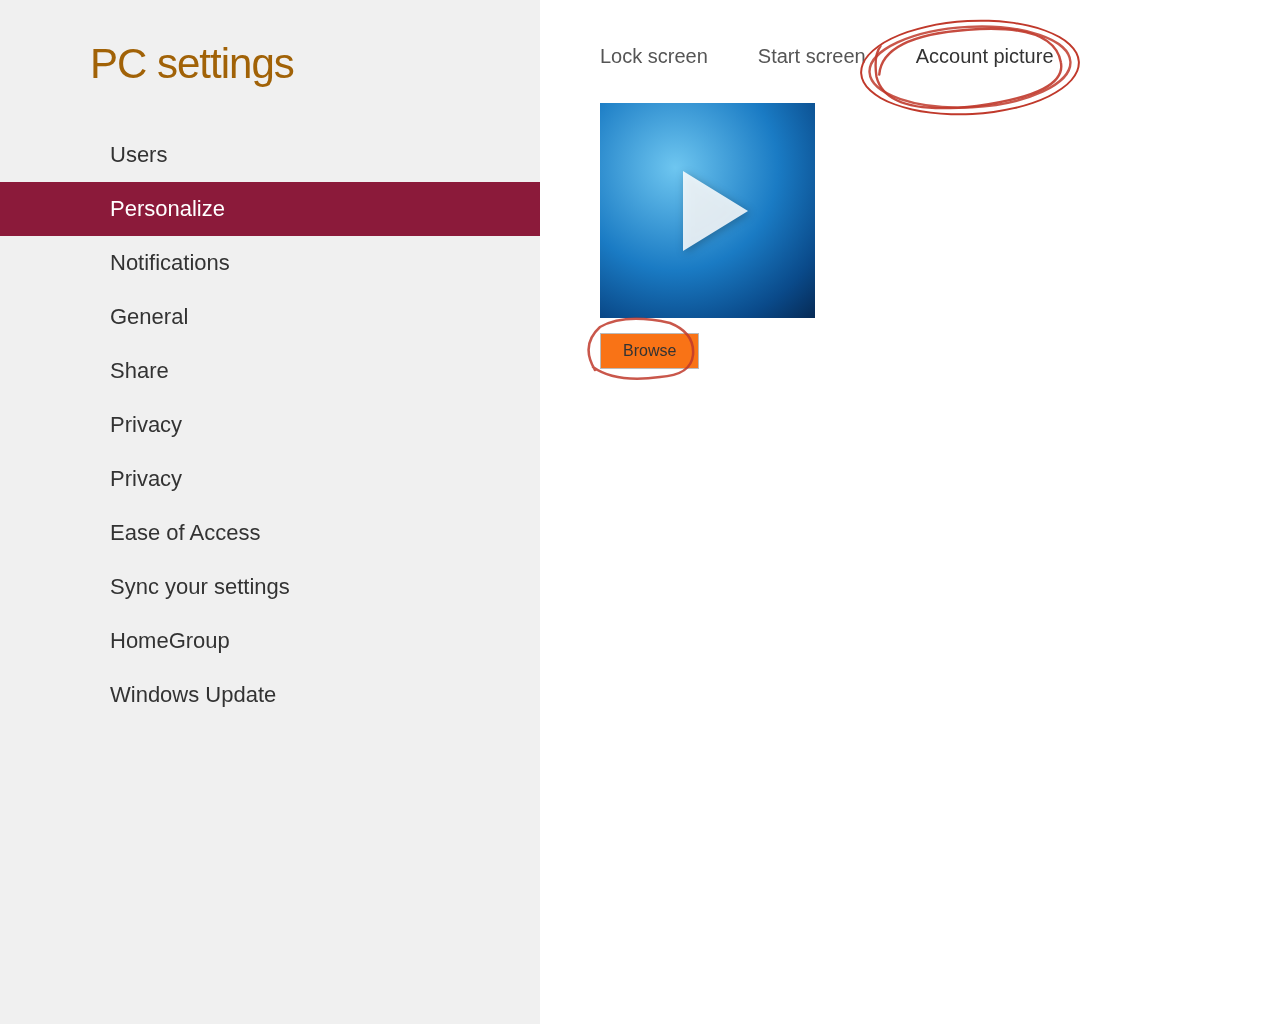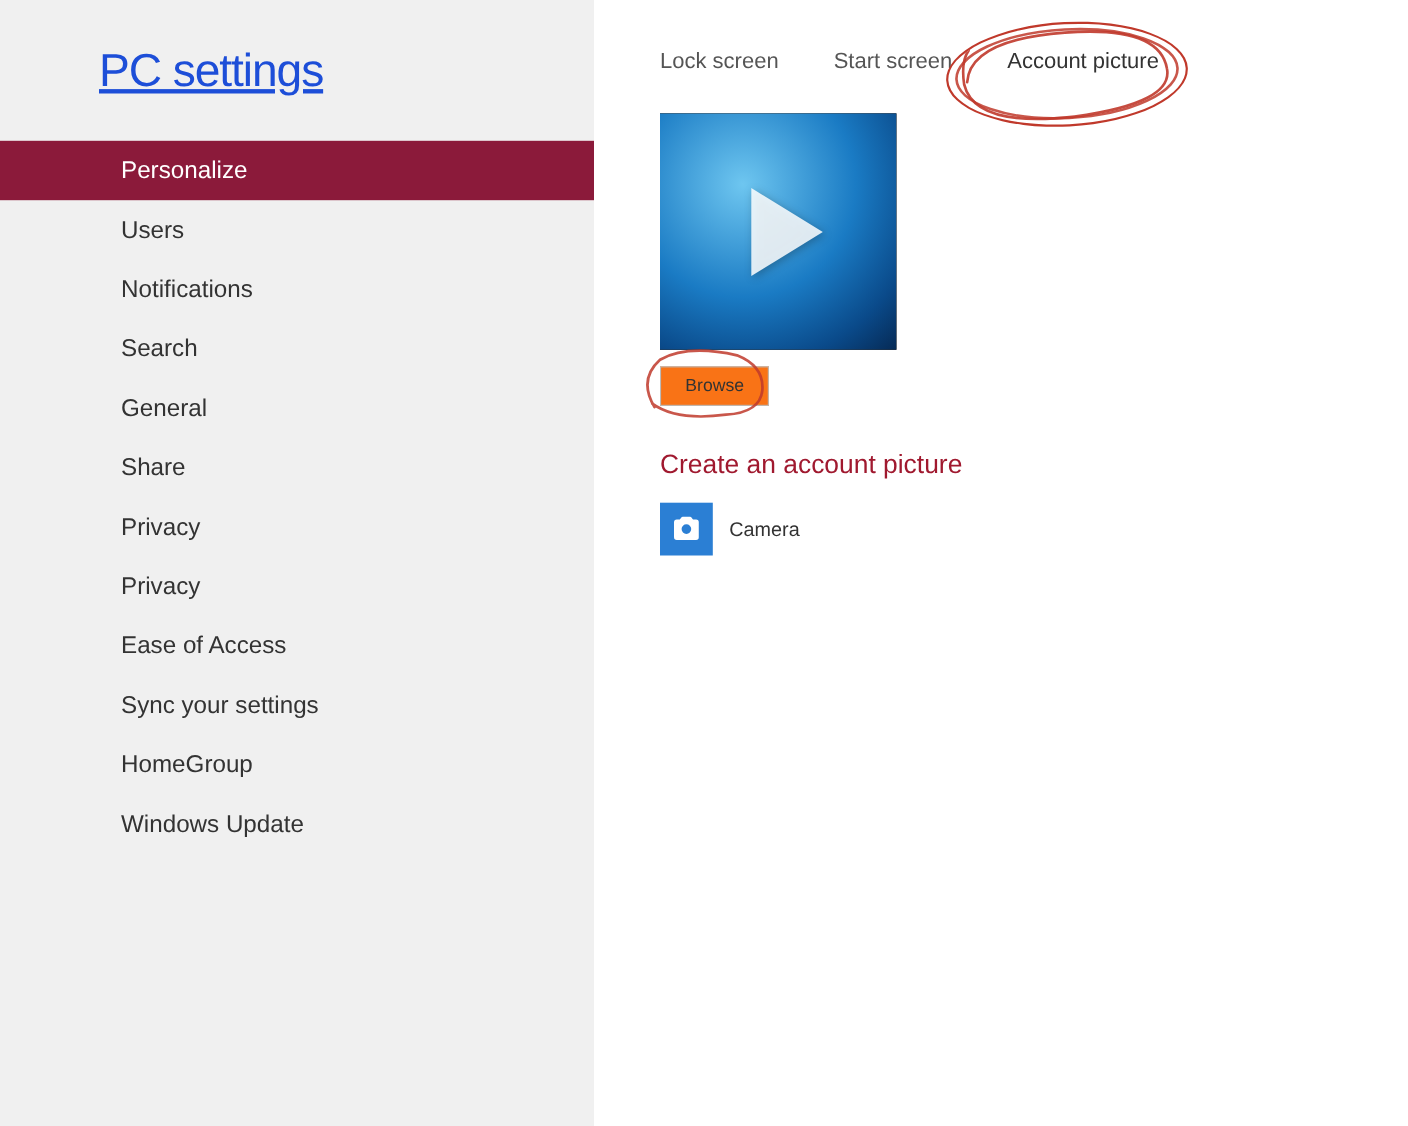--- a/index.html
+++ b/index.html
@@ -17,24 +17,23 @@
     .sidebar {
       width: 540px;
       background: #f0f0f0;
       padding: 40px 0 0 90px;
       flex-shrink: 0;
     }
 
     .app-title {
       font-size: 42px;
       font-weight: 200;
-      color: #1d4ed8;
+      color: #a16207;
       margin-bottom: 40px;
       letter-spacing: -1px;
-      text-decoration: underline;
     }
 
     .nav-list {
       list-style: none;
     }
 
     .nav-item {
       padding: 14px 0 14px 20px;
       font-size: 22px;
       font-weight: 300;
@@ -189,24 +188,23 @@
       color: #333;
     }
   </style>
 </head>
 <body>
 
 <div class="sidebar">
   <h1 class="app-title">PC settings</h1>
   <ul class="nav-list">
 
-  <li class="nav-item active">Personalize</li>
-      <li class="nav-item">Users</li>
+  <li class="nav-item">Users</li>
+      <li class="nav-item active">Personalize</li>
       <li class="nav-item">Notifications</li>
-      <li class="nav-item">Search</li>
       <li class="nav-item">General</li>
       <li class="nav-item">Share</li>
       <li class="nav-item">Privacy</li>
       <li class="nav-item">Privacy</li>
       <li class="nav-item">Ease of Access</li>
       <li class="nav-item">Sync your settings</li>
       <li class="nav-item">HomeGroup</li>
       <li class="nav-item">Windows Update</li>
     </ul>
 </div>
@@ -235,26 +233,14 @@
 
   
   <div class="browse-area">
     <svg class="browse-scribble" viewBox="0 0 130 65" xmlns="http://www.w3.org/2000/svg">
       <path d="M 20 55 Q 5 30 25 12 Q 50 -2 95 8 Q 120 18 118 40 Q 116 60 85 62 Q 40 68 18 52" fill="none" stroke="#c0392b" stroke-width="2.5" stroke-linecap="round" stroke-linejoin="round" opacity="0.85"></path>
     </svg>
     <button class="browse-button">Browse</button>
   </div>
 
   
-  <div class="create-section">
-    <div class="create-section-title">Create an account picture</div>
-
-    <div class="camera-item">
-      <div class="camera-icon">
-        <svg viewBox="0 0 24 24" xmlns="http://www.w3.org/2000/svg">
-          <path d="M12 15.5A3.5 3.5 0 0 1 8.5 12 3.5 3.5 0 0 1 12 8.5a3.5 3.5 0 0 1 3.5 3.5 3.5 3.5 0 0 1-3.5 3.5m7-10.5h-2.18l-1.3-1.68A1 1 0 0 0 14.72 3H9.28a1 1 0 0 0-.8.38L7.18 5H5A2 2 0 0 0 3 7v11a2 2 0 0 0 2 2h14a2 2 0 0 0 2-2V7a2 2 0 0 0-2-2z"></path>
-        </svg>
-      </div>
-      <span class="camera-label">Camera</span>
-    </div>
-  </div>
 
 </div>
 
 </body></html>

